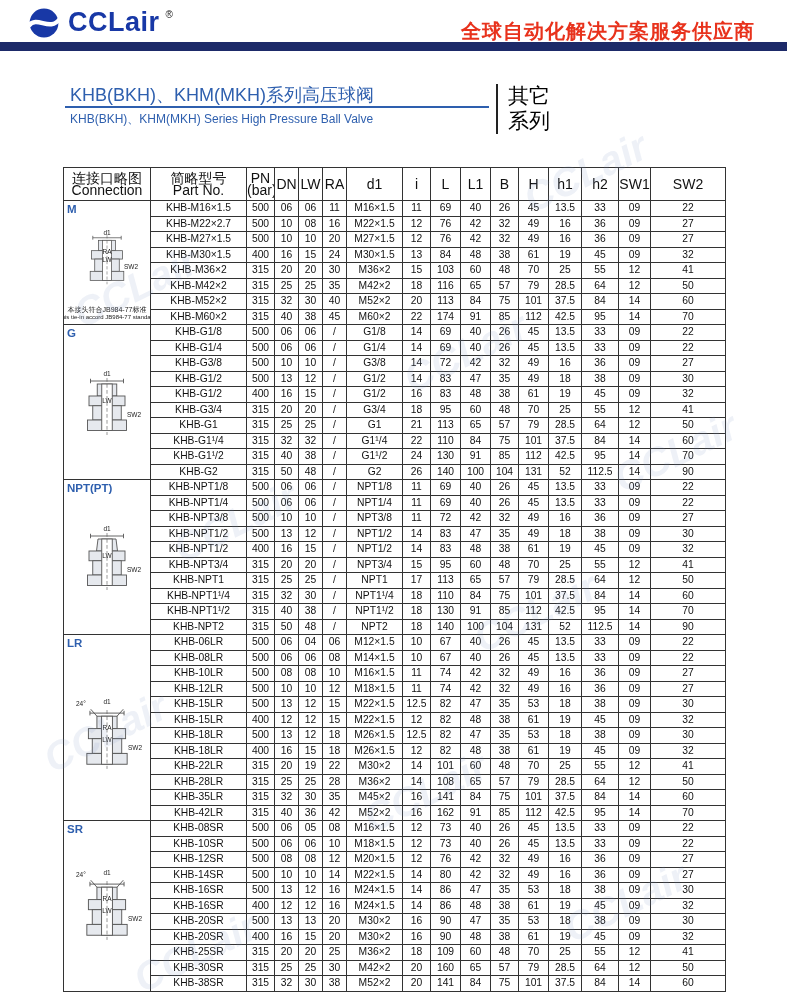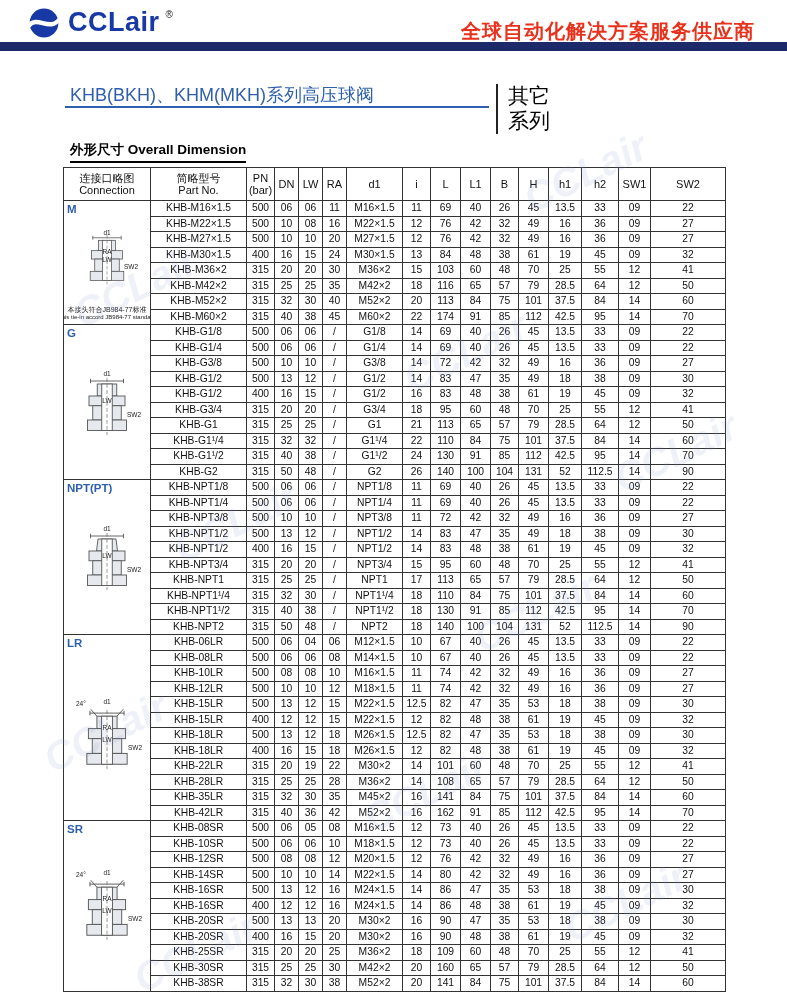--- a/index.html
+++ b/index.html
@@ -22,21 +22,21 @@
   .subtitle{position:absolute;left:70px;top:111px;font-size:12px;color:#2e5fae}
   .side-block{position:absolute;left:496px;top:84px;border-left:2px solid #222;padding-left:10px;
               font-family:"Liberation Serif","DejaVu Serif",serif;font-size:21px;line-height:25px;color:#000}
 
   .section-heading{position:absolute;left:70px;top:141px;font-size:13.5px;font-weight:bold;
                    color:#000;border-bottom:2px solid #000;padding-bottom:2px}
 
   
   .dim-table{position:absolute;left:63px;top:167px;width:662px;border-collapse:collapse;table-layout:fixed}
   .dim-table th,.dim-table td{border:1px solid #333;text-align:center;white-space:nowrap;overflow:hidden}
-  .dim-table th{height:33px;font-size:11px;font-weight:normal;line-height:12px;padding:1px 0}
+  .dim-table th{height:33px;font-size:14px;font-weight:normal;line-height:12px;padding:1px 0}
   .dim-table td{height:14.5px;line-height:14.5px;font-size:10.3px;padding:0}
   .conn-cell{vertical-align:top;padding:2px 2px !important}
   .conn-inner{display:flex;flex-direction:column;align-items:center}
   .group-label{align-self:flex-start;color:#2e5fae;font-weight:bold;font-size:11.5px;line-height:13px;padding-left:1px}
   .diagram-area{position:relative;margin:auto}
   .diagram-area svg{display:block}
   .diagram-area svg .metal{fill:#e6e9ee}
   .dlab{position:absolute;font-size:6.5px;color:#222;line-height:1;white-space:nowrap}
   .dlab-d1{top:0;left:50%;transform:translateX(-50%)}
   .dlab-deg{top:2px;left:0}
@@ -76,26 +76,26 @@
       </svg>
     </span>
     <span class="logo-text">CCLair</span>
     <span class="logo-reg">®</span>
   </div>
   <div class="slogan">全球自动化解决方案服务供应商</div>
   <div class="navy-bar"></div>
 
   <div class="main-title">KHB(BKH)、KHM(MKH)系列高压球阀</div>
   <div class="title-underline"></div>
+  <div class="subtitle">KHB(BKH)、KHM(MKH) Series High Pressure Ball Valve</div>
   <div class="side-block">
     <div>其它</div>
     <div>系列</div>
   </div>
 
-  <div class="section-heading">外形尺寸 Overall Dimension</div>
 
   <table class="dim-table">
     <colgroup>
       <col style="width:87px">
         <col style="width:96px">
         <col style="width:28px">
         <col style="width:24px">
       <col style="width:24px">
         <col style="width:24px">
         <col style="width:56px">
@@ -204,21 +204,21 @@
           <td>69</td>
           <td>40</td>
           <td>26</td>
           <td>45</td>
           <td>13.5</td>
           <td>33</td>
           <td>09</td>
           <td>22</td>
         </tr>
         <tr>
-          <td>KHB-M22×1.5</td>
+          <td>KHB-M22×2.7</td>
           <td>500</td>
           <td>10</td>
           <td>08</td>
           <td>16</td>
           <td>M22×1.5</td>
           <td>12</td>
           <td>76</td>
           <td>42</td>
           <td>32</td>
           <td>49</td>

